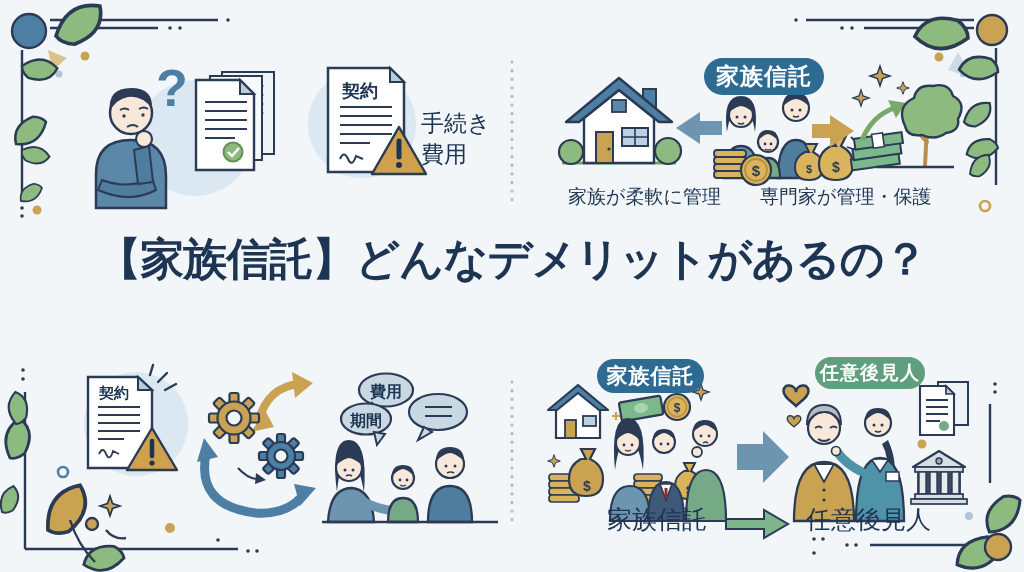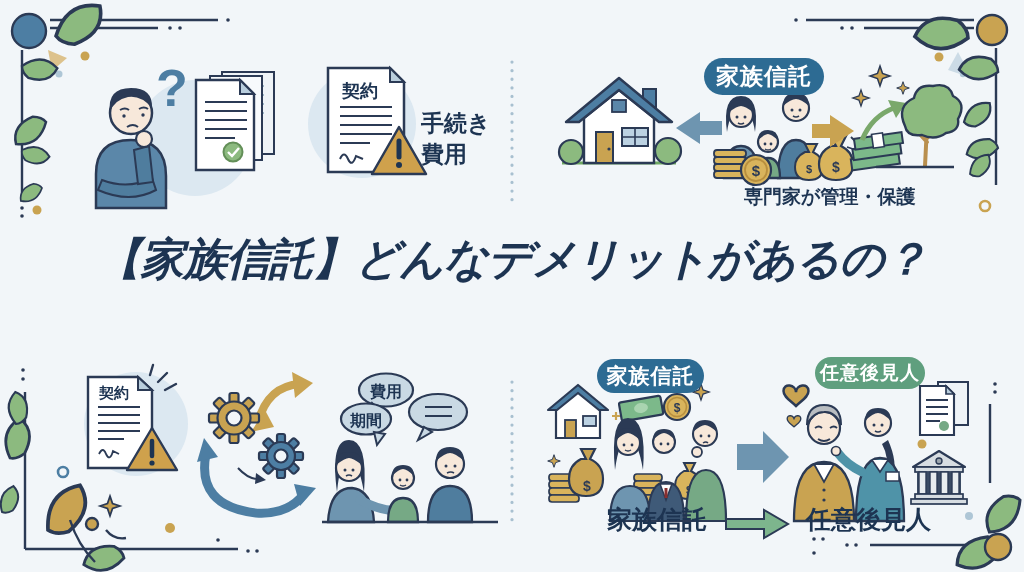--- a/index.html
+++ b/index.html
@@ -8,24 +8,24 @@
     --leaf-green:#8cba7f; --steel-blue:#4d7ea3; --light-circle:#dce8f1;
   }
   html,body{margin:0;padding:0;background:#e9edf0;}
   .page{position:relative;width:1024px;height:572px;background:var(--background);
     overflow:hidden;font-family:"Liberation Sans",sans-serif;}
   svg{position:absolute;left:0;top:0;}
   .badge{position:absolute;display:flex;align-items:center;justify-content:center;
     color:#fff;font-weight:800;border-radius:20px;letter-spacing:1px;}
   .badge-blue{background:var(--badge-blue);}
   .badge-green{background:var(--badge-green);}
-  .caption{position:absolute;color:var(--title-text);font-weight:700;white-space:nowrap;}
+  .caption{position:absolute;color:var(--title-text);font-weight:400;white-space:nowrap;}
   .title{position:absolute;left:0;right:0;text-align:center;color:var(--title-text);
     font-weight:900;white-space:nowrap;}
-  .title-1{top:230px;font-size:44px;letter-spacing:-1px;font-style:italic;}
+  .title-1{top:230px;font-size:44px;letter-spacing:-1px;}
   .title-2{top:291px;font-size:39px;letter-spacing:0px;}
 </style>
 </head>
 <body>
 
 <div class="page">
 
   <svg width="1024" height="572" viewBox="0 0 1024 572">
     <defs>
       <path id="leaf" d="M0,0 Q14,-20 34,-10 Q32,8 10,9 Q2,6 0,0 Z"></path>
@@ -236,21 +236,22 @@
       <path d="M888,100 L906,103 L896,118 Z" fill="#7aa86b"></path>
       <path d="M925,166 L927,126 M927,142 L917,131 M927,138 L937,128" stroke="#b98f4e" stroke-width="4" stroke-linecap="round" fill="none"></path>
       <path d="M905,126 Q896,106 914,98 Q917,84 933,86 Q949,82 953,96 Q967,103 958,119 Q960,131 946,133 Q935,141 922,135 Q907,137 905,126 Z" fill="#8cba7f" stroke="#2b3a55" stroke-width="2.4"></path>
       <line x1="876" y1="167" x2="954" y2="167" stroke="#2b3a55" stroke-width="2.4"></line>
     </g>
   </svg>
 
   <div class="badge badge-blue" style="left:704px;top:58px;width:120px;height:37px;font-size:23px">
     <span>家族信託</span>
   </div>
-  <div class="caption" style="left:744px;top:184px;font-size:19px">専門家が管理・保護</div>
+  <div class="caption" style="left:568px;top:184px;font-size:19px">家族が柔軟に管理</div>
+  <div class="caption" style="left:760px;top:184px;font-size:19px">専門家が管理・保護</div>
 
   <div class="title title-1">【家族信託】どんなデメリットがあるの？</div>
 
   <svg width="460" height="180" viewBox="55 360 460 180" style="left:55px;top:360px">
     <circle cx="136" cy="424" r="52" fill="#dce8f1"></circle>
     <g>
       <path d="M88,377 h50 l14,13 v78 h-64 Z" fill="#ffffff" stroke="#2b3a55" stroke-width="2.4"></path>
       <path d="M138,377 l14,13 h-14 Z" fill="#b9cedd" stroke="#2b3a55" stroke-width="2"></path>
       <text x="114" y="398" text-anchor="middle" font-size="15" font-weight="800" fill="#1d3452">契約</text>
       <path d="M98,407 h42 M98,415 h42 M98,423 h42 M98,431 h42 M98,439 h26" stroke="#2b3a55" stroke-width="2"></path>

